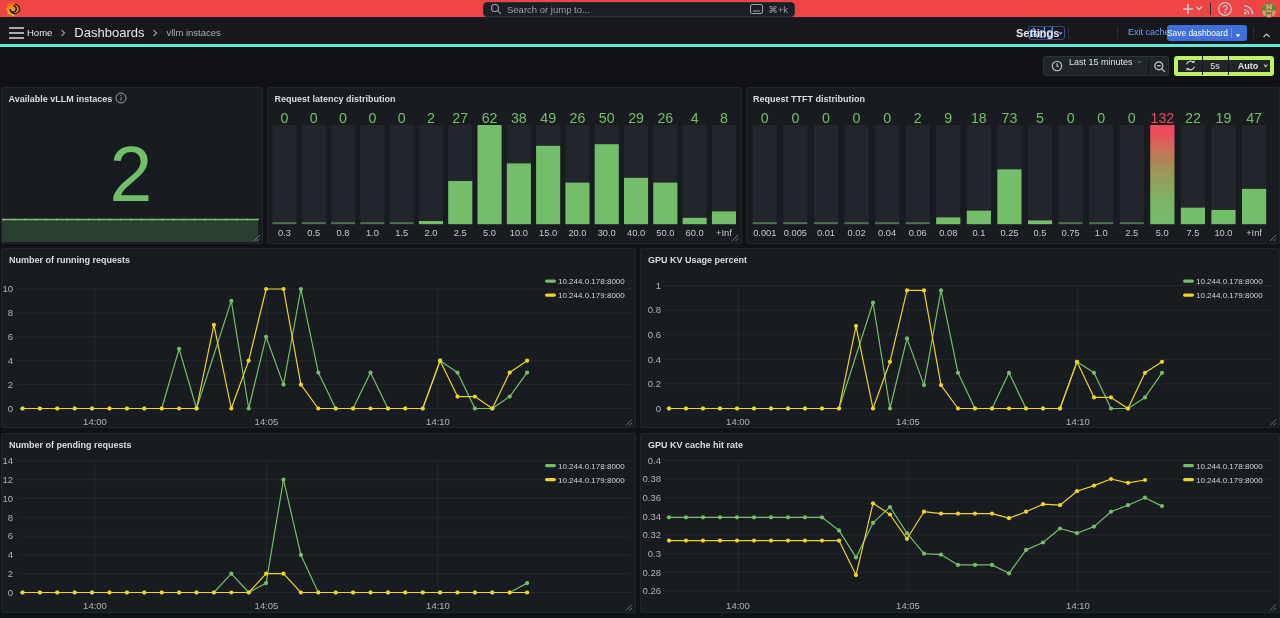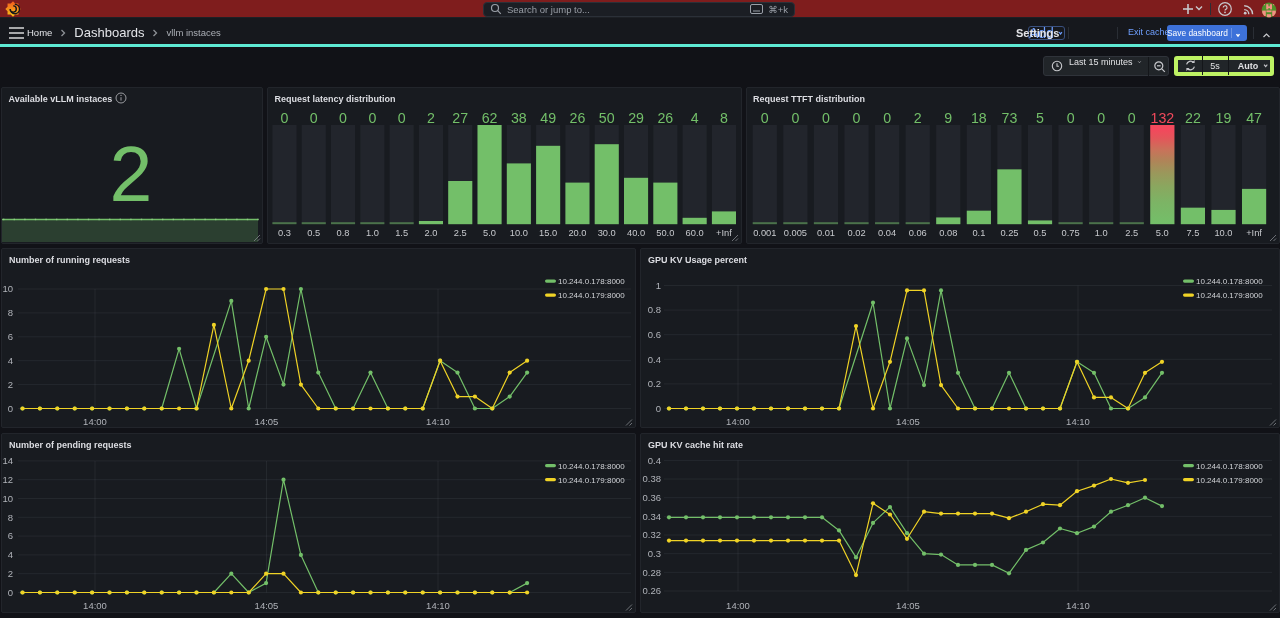--- a/index.html
+++ b/index.html
@@ -1,19 +1,19 @@
 <!DOCTYPE html>
 <html><head><meta charset="utf-8"><style>
 *{margin:0;padding:0;box-sizing:border-box}
 body{width:1280px;height:618px;background:#111217;font-family:"Liberation Sans",sans-serif;overflow:hidden;position:relative}
 .abs{position:absolute}
 </style></head>
 <body>
 
-<div class="abs" style="left:0;top:0;width:1280px;height:18px;background:#7f1d1d;border-bottom:1px solid #1d2025">
+<div class="abs" style="left:0;top:0;width:1280px;height:18px;background:#ef4444;border-bottom:1px solid #1d2025">
   <svg width="16" height="16" viewBox="0 0 16 16" style="position:absolute;left:5px;top:1px">
       <defs>
         <linearGradient id="gl" x1="0" y1="0" x2="0" y2="1">
           <stop offset="0" stop-color="#f25a1e"></stop>
           <stop offset="1" stop-color="#f9c319"></stop>
         </linearGradient>
       </defs>
       <path fill="url(#gl)" d="M8.00 0.30 L10.26 2.55 L13.44 2.56 L13.45 5.74 L15.70 8.00 L13.45 10.26 L13.44 13.44 L10.26 13.45 L8.00 15.70 L5.74 13.45 L2.56 13.44 L2.55 10.26 L0.30 8.00 L2.55 5.74 L2.56 2.56 L5.74 2.55 Z"></path>
       <path fill="none" stroke="#15171c" stroke-width="1.4" d="M8.2 4.9 a3.1 3.1 0 1 1 -3.1 3.1 a4.7 4.7 0 1 0 4.7 -4.7"></path>
     </svg>

